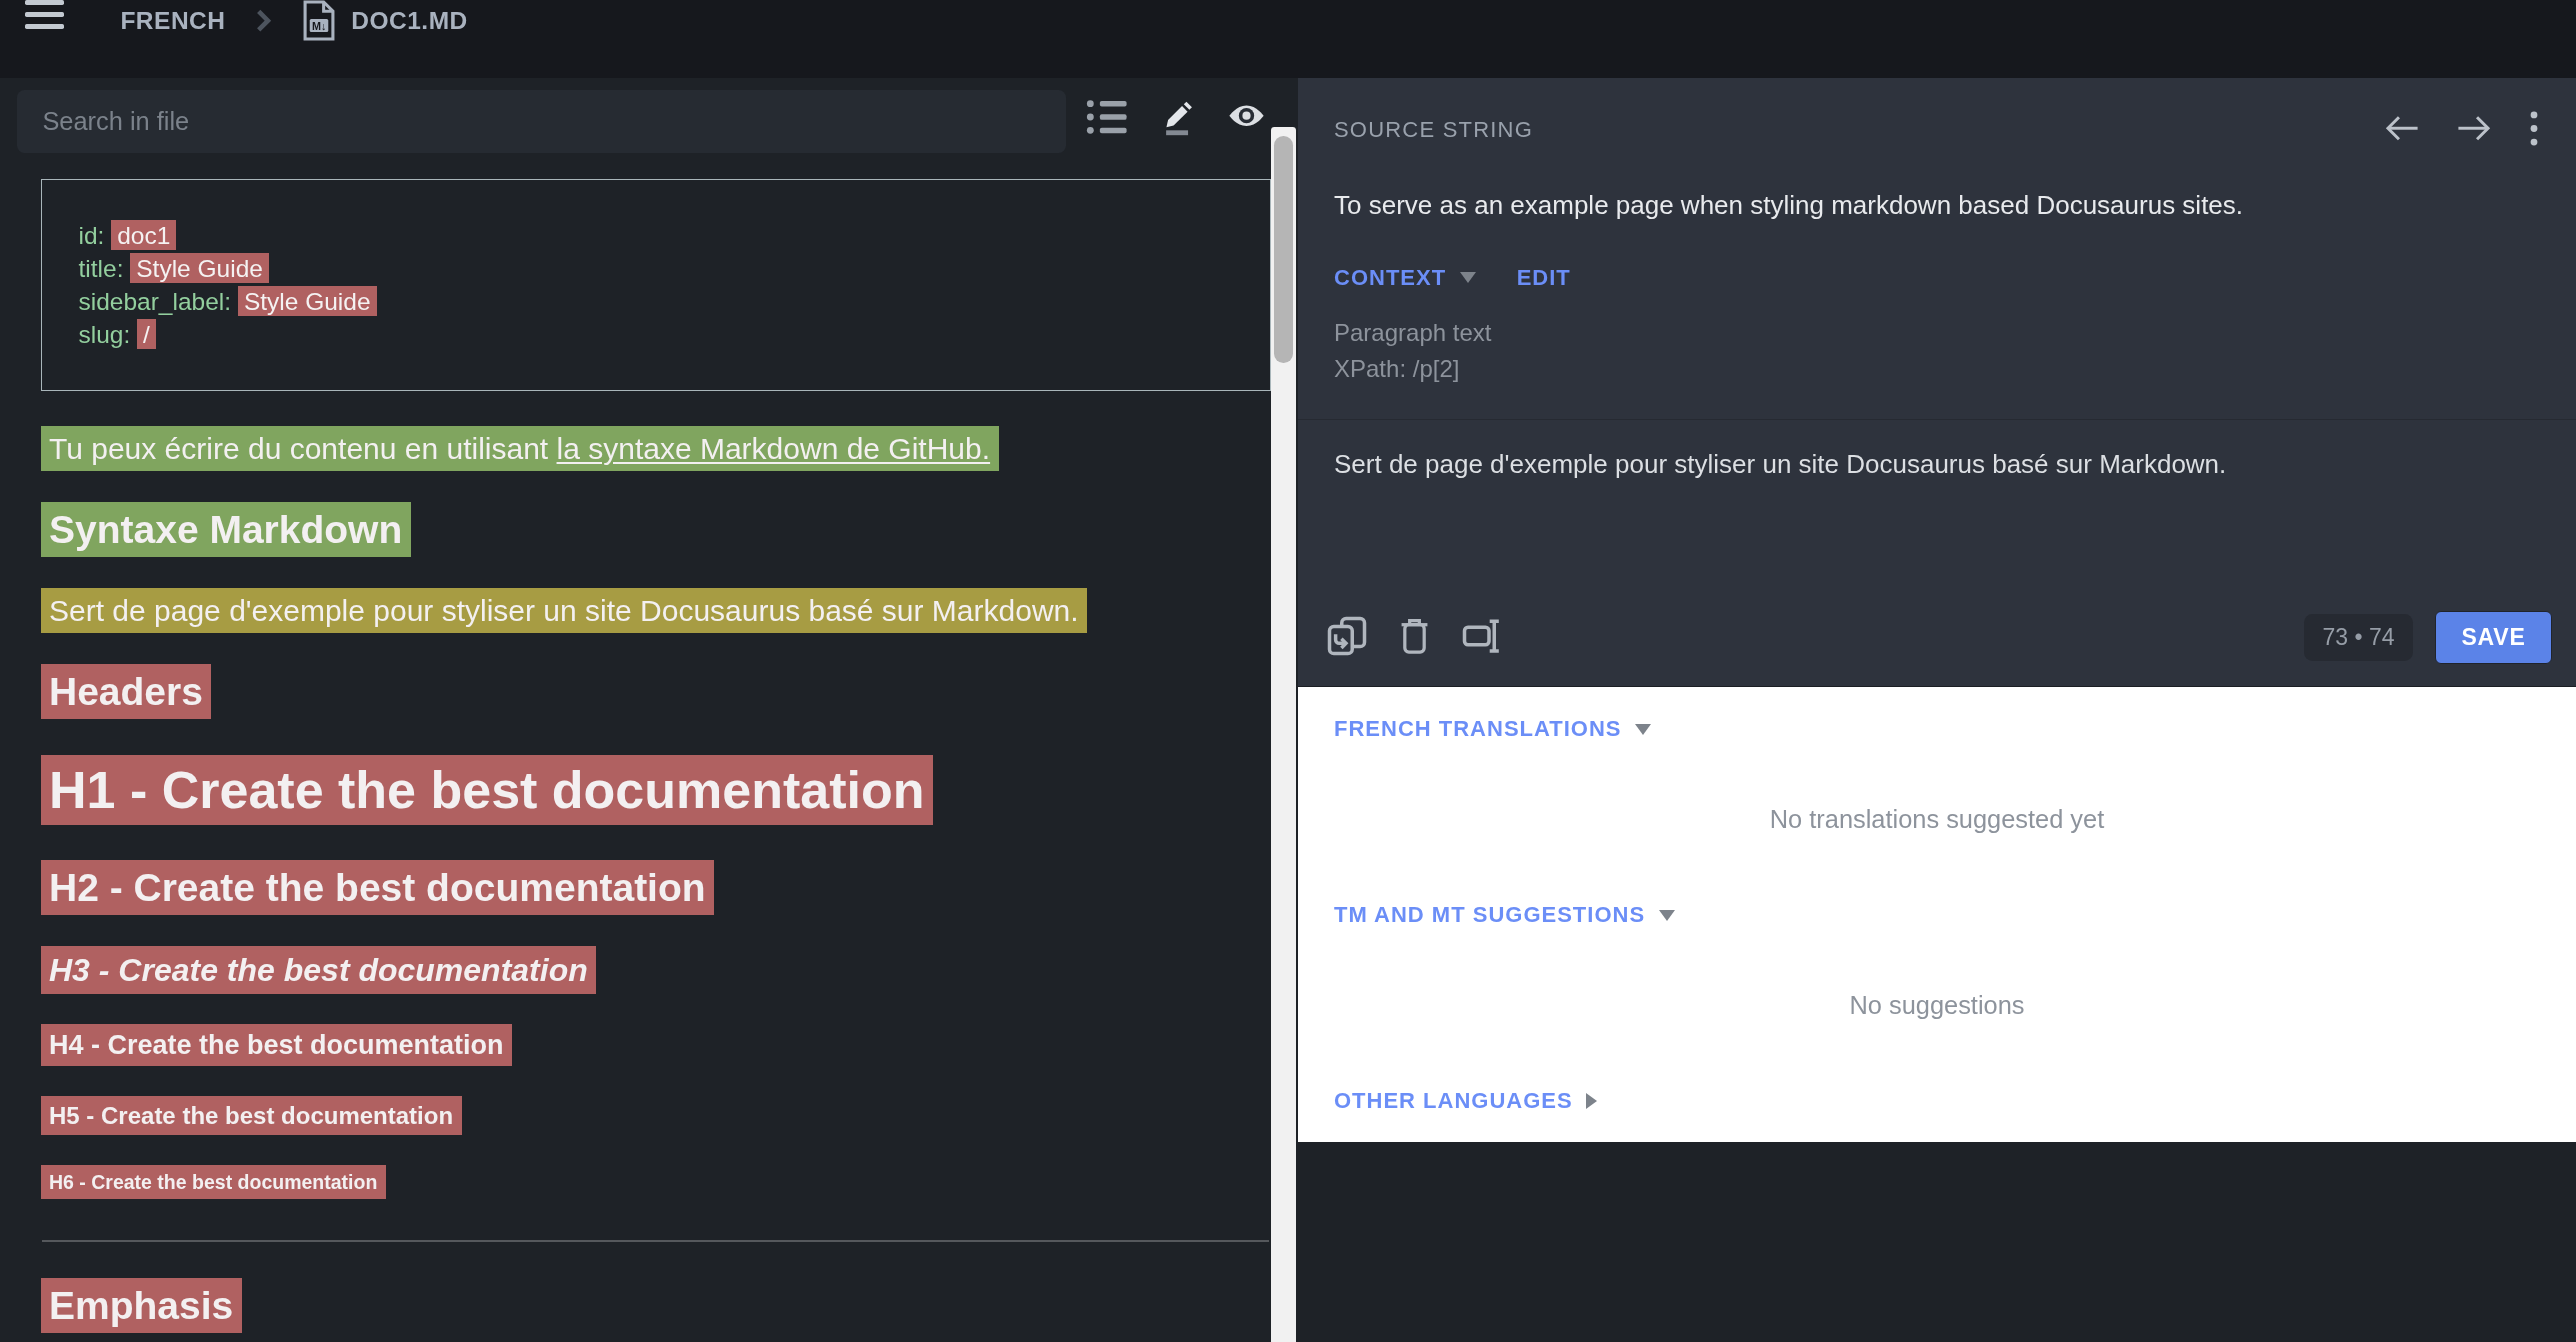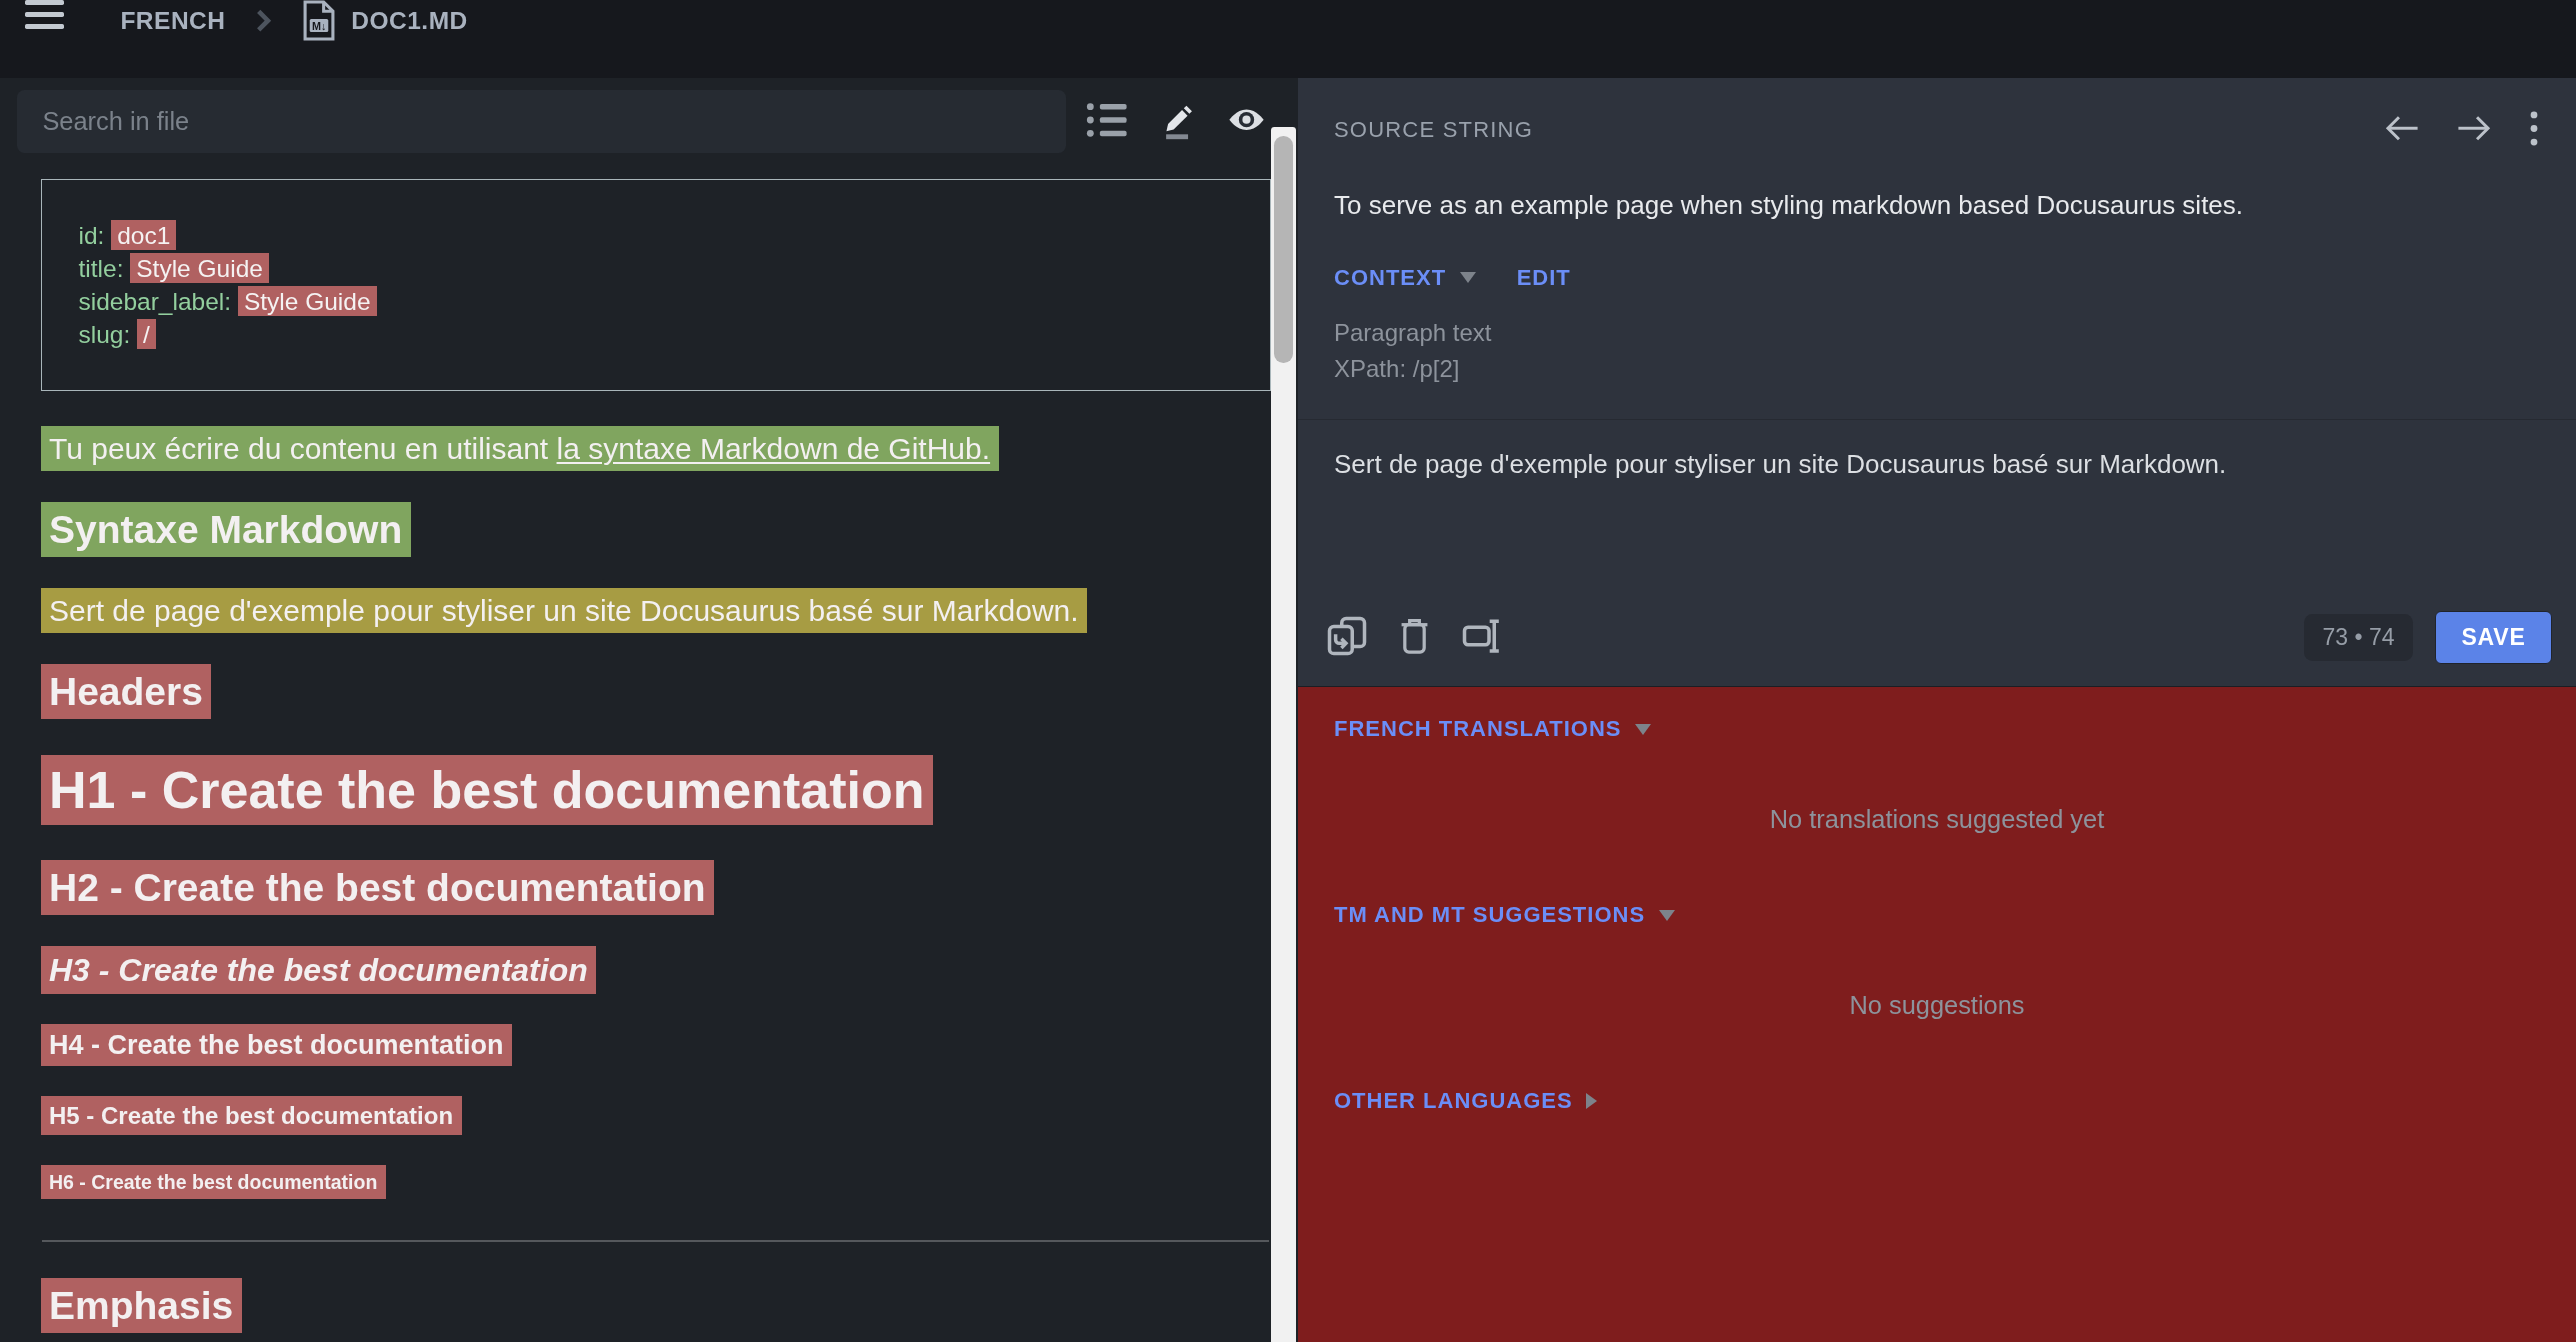--- a/index.html
+++ b/index.html
@@ -12,21 +12,21 @@
             display:flex; align-items:flex-start; padding-left:25.4px; }
   .hamburger { width:39px; height:29px; display:flex; flex-direction:column; justify-content:space-between; cursor:pointer; }
   .hamburger span { display:block; height:5.1px; border-radius:1.7px; background:#c3c9d1; }
   .breadcrumb { display:flex; align-items:center; margin-left:56px; }
   .crumb { font-size:24.5px; font-weight:bold; letter-spacing:0.5px; color:#a9b2bf; }
   .chev { margin:0 29px; display:flex; align-items:center; }
   .fileicon { margin-right:15.2px; display:flex; align-items:center; }
 
   
   .left-panel { position:absolute; top:78px; left:0; width:1298px; height:1264px; background:#1e2227; overflow:hidden; }
-  .left-toolbar { display:flex; align-items:center; padding:12px 0 0 17px; }
+  .left-toolbar { display:flex; padding:12px 0 0 17px; }
   .search-input { width:1049px; height:63px; background:#262b32; border:none; border-radius:7.6px;
                   color:#cfd4da; font-size:25.4px; padding:0 25.4px; outline:none; font-family:"Liberation Sans",sans-serif; }
   .search-input::placeholder { color:#7b828b; }
   .tool-btn { width:56px; height:56px; border-radius:8.5px; display:flex; align-items:center; justify-content:center; margin-left:13.5px; cursor:pointer; }
   .plain { background:transparent; }
   .boxed-active { background:#2e343d; }
   .boxed { background:#272c34; }
 
   
   .doc { padding:24px 15.2px 0 8.5px; color:#e9e7e8;margin-left:32px; }
@@ -47,21 +47,21 @@
   .doc h6 { font-size:19.5px; margin:41px 0; }
   .mdlink { text-decoration:underline; text-decoration-thickness:1.7px; text-underline-offset:3.4px; cursor:pointer; }
   .doc hr { border:none; border-top:2.5px solid #55585c; margin:46px 13.5px 0 1.7px; }
 
   
   .vscroll { position:absolute; left:1271px; top:127px; width:25.4px; height:1215px;
              background:#f1f1f1; border-radius:3.4px 3.4px 0 0; }
   .vthumb { position:absolute; left:3.4px; top:8.5px; width:18.6px; height:227px; background:#b5b5b5; border-radius:9.3px; }
 
   
-  .right-panel { position:absolute; top:78px; left:1298px; width:1278px; height:1264px; background:#7f1d1d; }
+  .right-panel { position:absolute; top:78px; left:1298px; width:1278px; height:1064px; background:#ffffff; }
   .card { position:relative; height:609px; background:#2e333d; border-bottom:0.8px solid #1b1e24; }
   .card-header { display:flex; align-items:center; justify-content:space-between; padding:30.5px 36px 0 36px; }
   .panel-label { font-size:22px; letter-spacing:1.2px; color:#99a1ac; font-weight:500; }
   .nav-icons { display:flex; align-items:center; gap:34px; }
   .icon-btn { background:none; border:none; cursor:pointer; display:flex; align-items:center; justify-content:center; padding:0; }
   .source-text { padding:0 36px; margin-top:39px; font-size:26px; color:#e8eaed; }
   .context-row { display:flex; align-items:center; gap:41px; padding:0 36px; margin-top:44px; }
   .blue-label { font-size:22px; font-weight:bold; letter-spacing:1px; color:#6b8ef7; cursor:pointer; display:flex; align-items:center; }
   .tri-down { width:0; height:0; border-left:8.5px solid transparent; border-right:8.5px solid transparent;
               border-top:11px solid #7d838b; margin-left:13.5px; }

